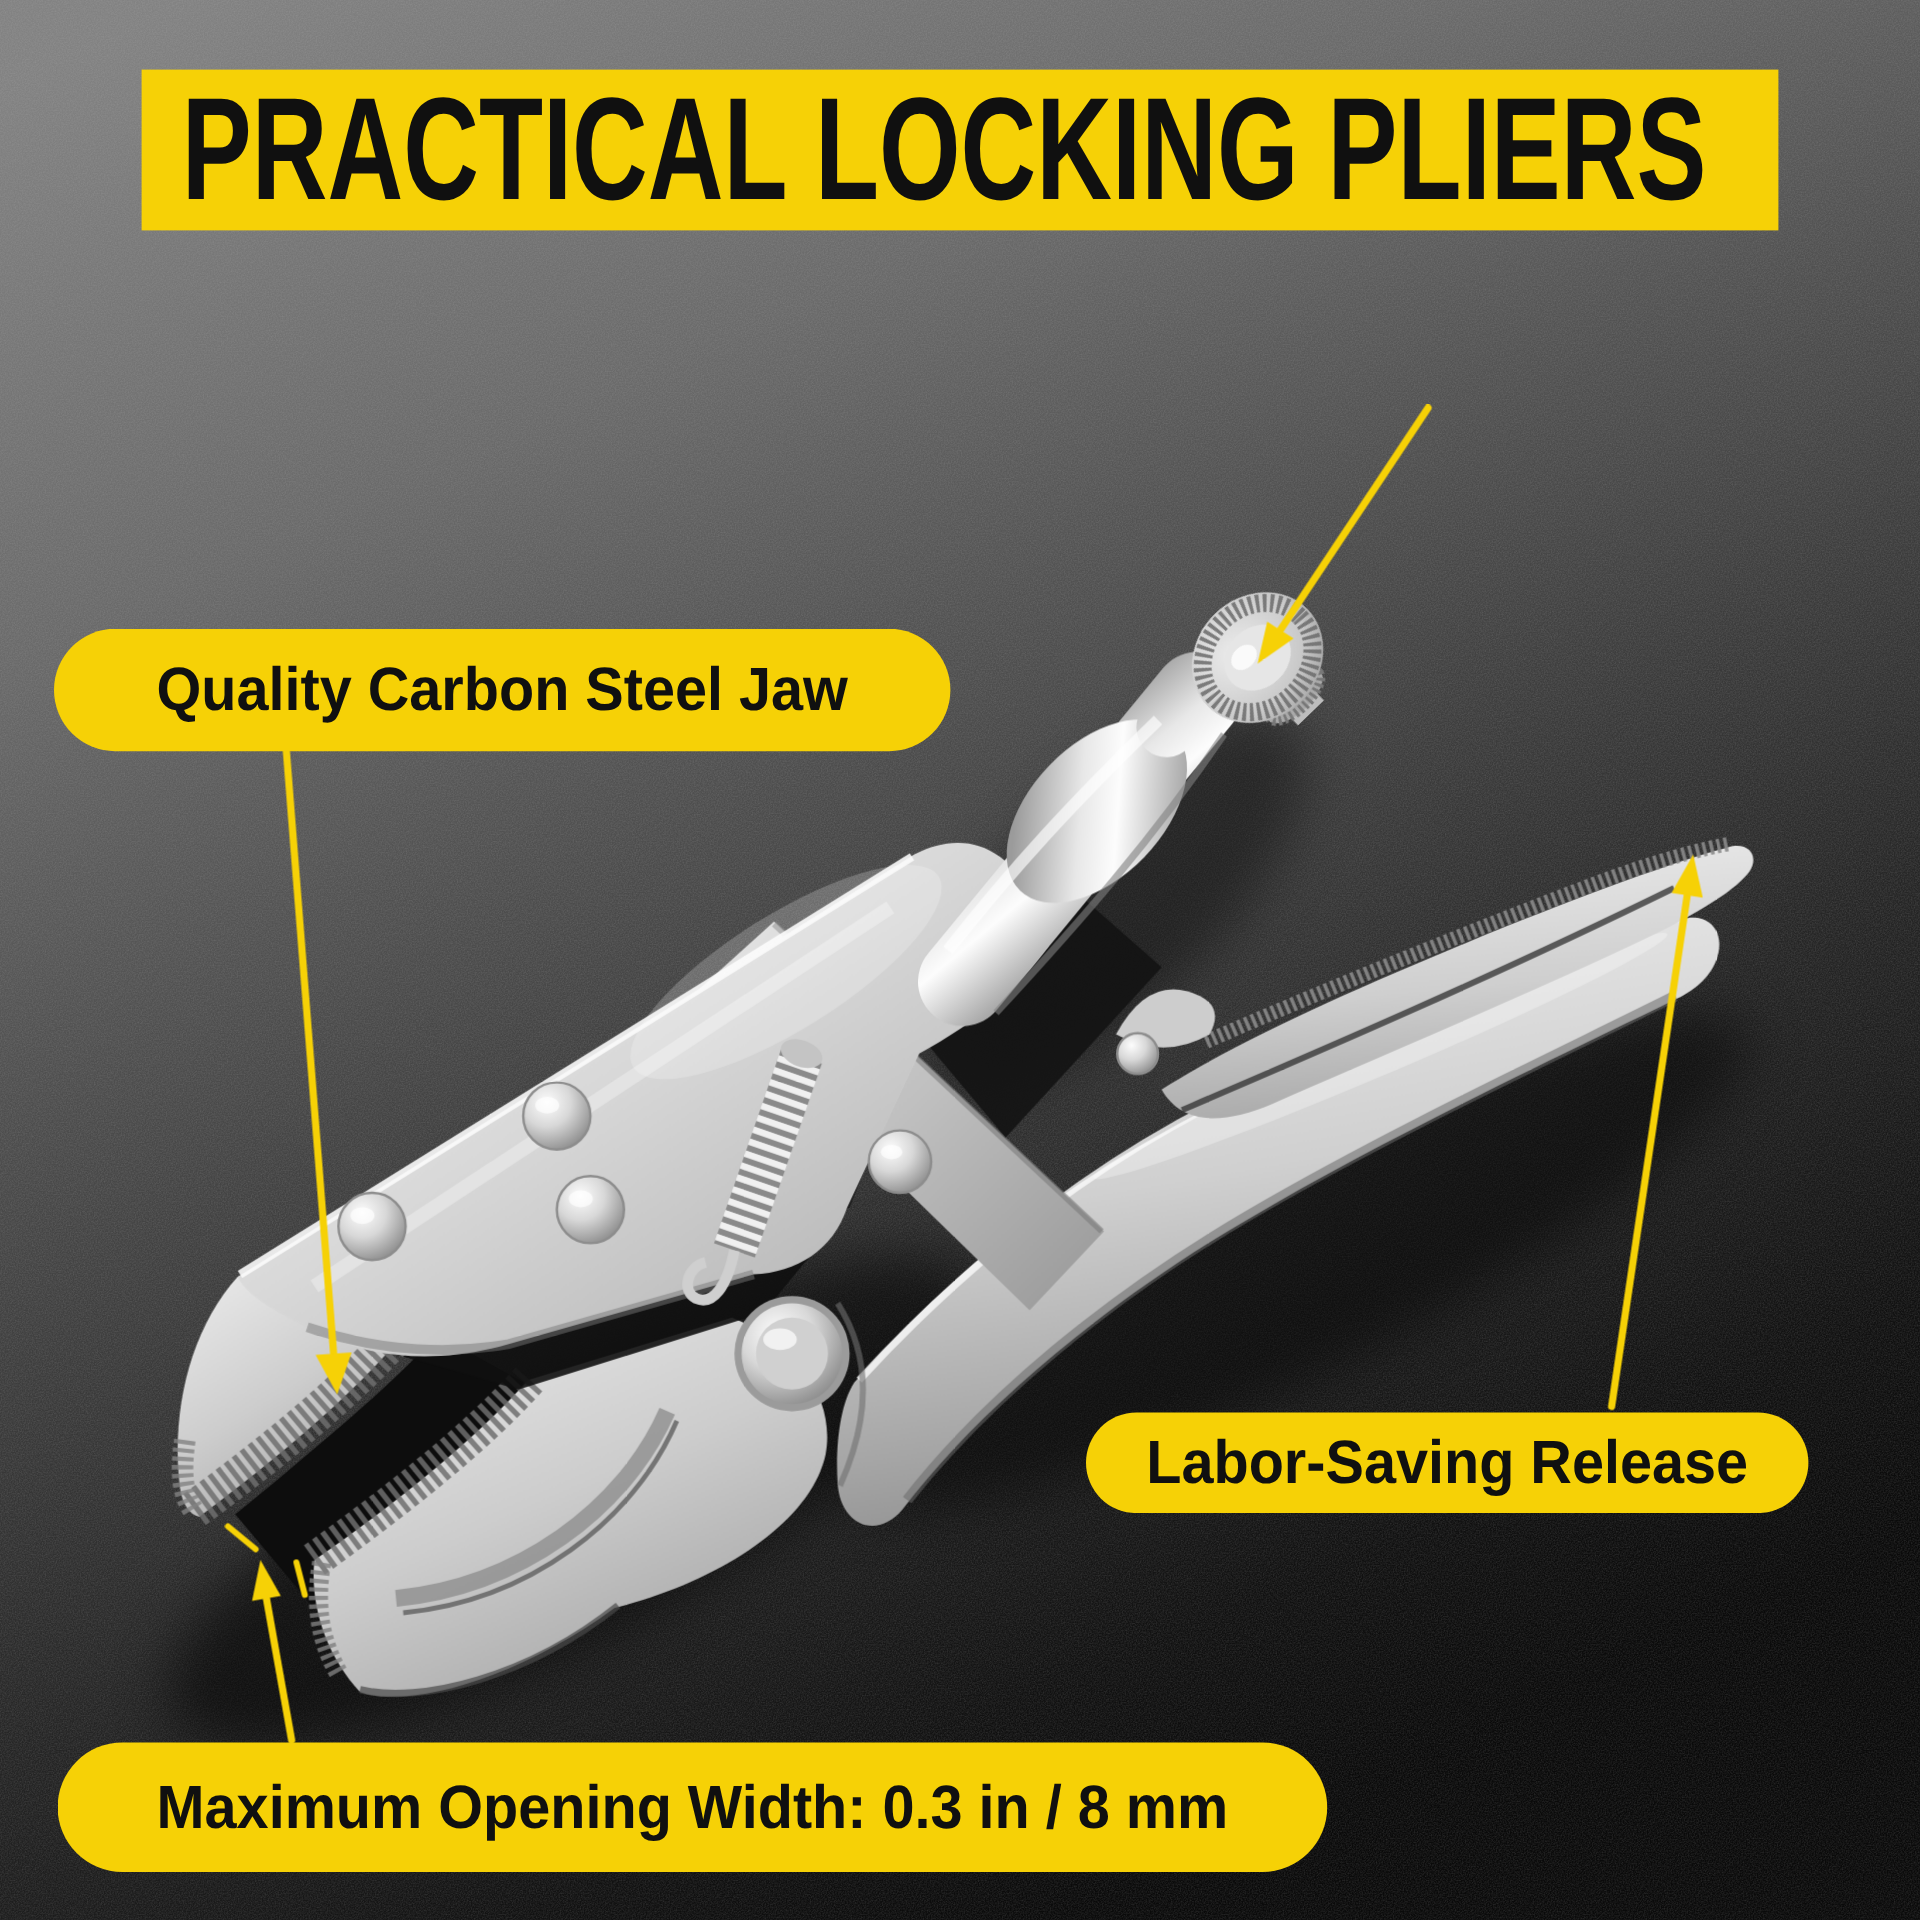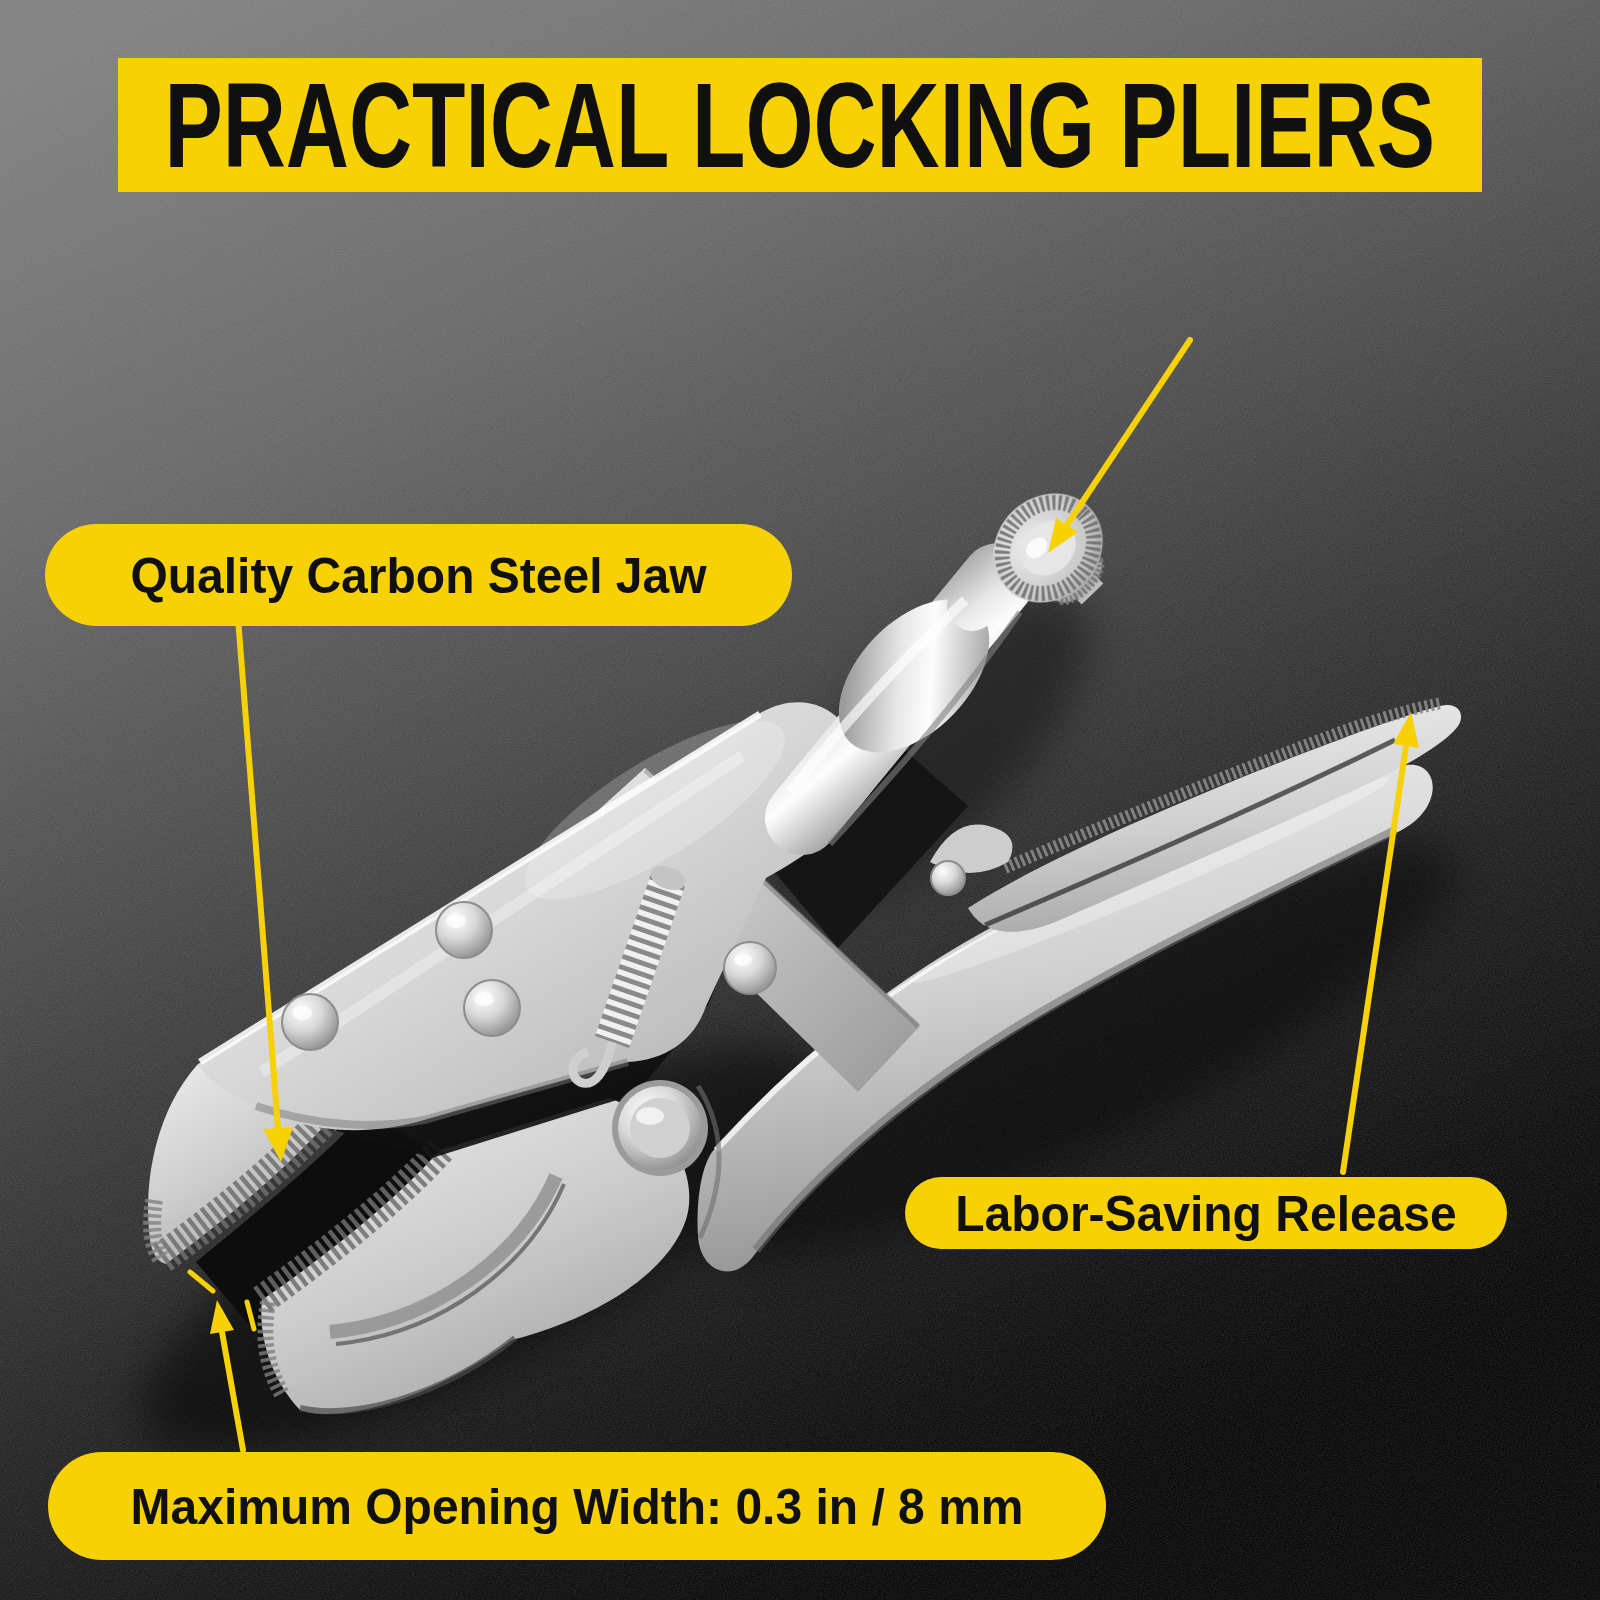--- a/index.html
+++ b/index.html
@@ -6,37 +6,37 @@
   html,body { margin:0; padding:0; }
   body {
     width:1600px; height:1600px; position:relative; overflow:hidden;
     background:#111; font-family:"Liberation Sans", sans-serif;
   }
   .stage { position:absolute; inset:0; width:1600px; height:1600px; }
   svg.scene { position:absolute; left:0; top:0; display:block; }
 
   .banner {
     position:absolute; left:118px; top:58px; width:1364px; height:134px;
-    background:var(--accent); display:flex; align-items:center; justify-content:center;
+    background:var(--accent); display:flex; align-items:center; 
   }
   .banner span {
     font-weight:bold; font-size:92px; color:var(--ink);
     transform:scale(0.95,1.32); white-space:nowrap;
   }
   .pill {
     position:absolute; background:var(--accent); border-radius:999px;
     display:flex; align-items:center; justify-content:center;
   }
   .pill span {
     font-weight:bold; font-size:48px; color:var(--ink);
     white-space:nowrap; transform:scaleY(1.06);
   }
   #pill-knob    { left:828px; top:253px;  width:704px;  height:86px; }
   #pill-jaw     { left:45px;  top:524px;  width:747px;  height:102px; }
-  #pill-release { left:905px; top:1177px; width:602px;  height:72px;justify-content:center; }
+  #pill-release { left:905px; top:1177px; width:602px;  height:84px;justify-content:center; }
   #pill-width   { left:48px;  top:1452px; width:1058px; height:108px; }
 
   .arrow-line { stroke:var(--accent); stroke-width:6; fill:none; }
   .arrow-head { fill:var(--accent); stroke:none; }
   .dim-tick   { stroke:var(--accent); stroke-width:5; stroke-linecap:round; }
 </style>
 </head>
 <body>
 
 <div class="stage">

